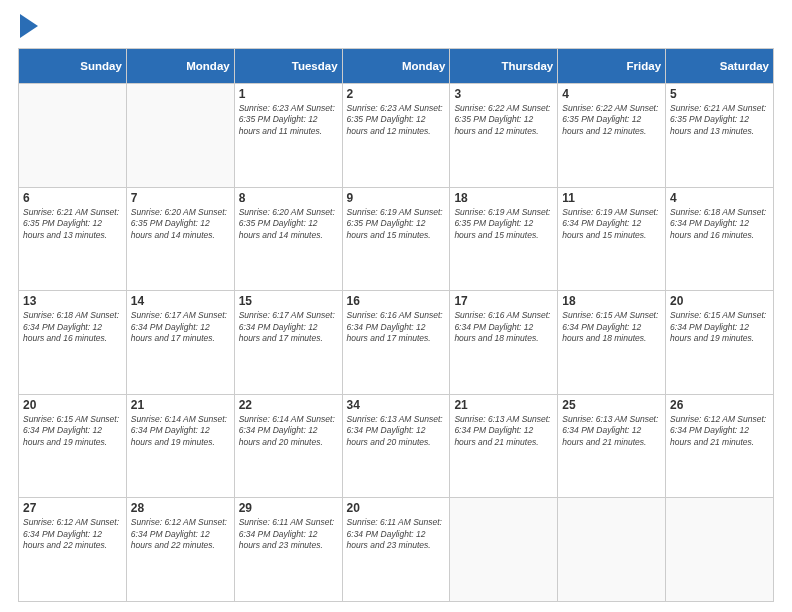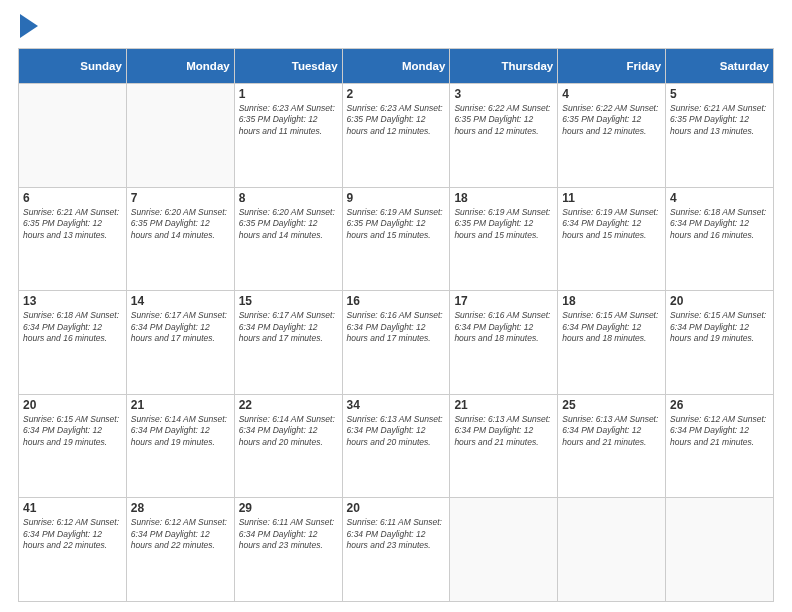--- a/index.html
+++ b/index.html
@@ -295,21 +295,21 @@
           </td>
           <td>
             <span class="day-number">26</span>
             <div class="day-info">Sunrise: 6:12 AM
 Sunset: 6:34 PM
 Daylight: 12 hours and 21 minutes.</div>
           </td>
         </tr>
         <tr>
           <td>
-            <span class="day-number">41</span>
+            <span class="day-number">27</span>
             <div class="day-info">Sunrise: 6:12 AM
 Sunset: 6:34 PM
 Daylight: 12 hours and 22 minutes.</div>
           </td>
           <td>
             <span class="day-number">28</span>
             <div class="day-info">Sunrise: 6:12 AM
 Sunset: 6:34 PM
 Daylight: 12 hours and 22 minutes.</div>
           </td>

